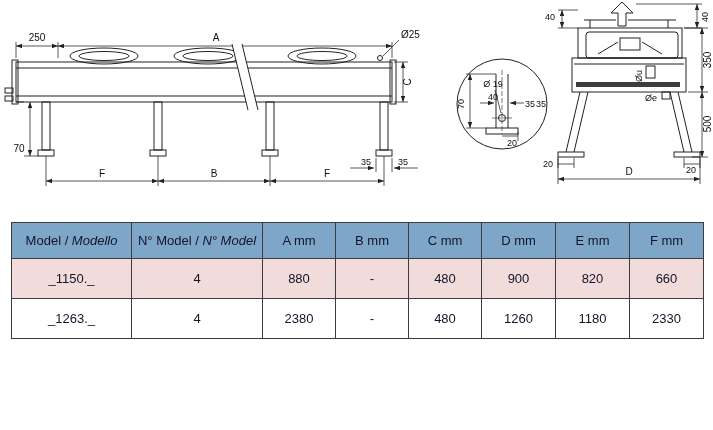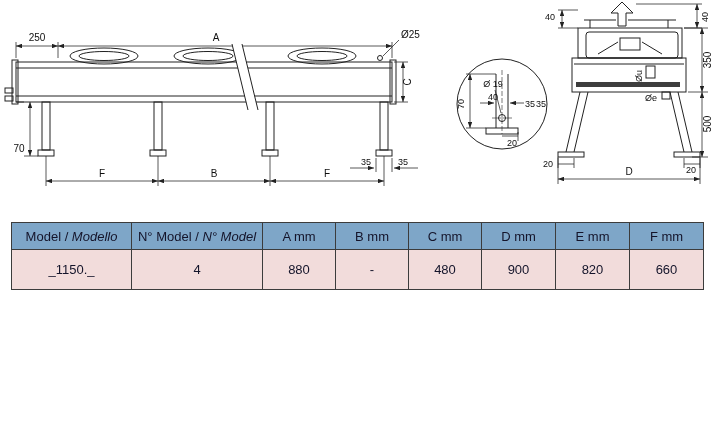--- a/index.html
+++ b/index.html
@@ -14,21 +14,21 @@
   .txt { font-family:"Liberation Sans",sans-serif; font-size:10px; fill:#0f0f0f;
          stroke:none; }
   .txt9 { font-size:9px; }
 
   
   .spec-table { border-collapse:collapse; margin:10px 10px 0 11px; width:692px;
                 table-layout:fixed; }
   .spec-table th, .spec-table td {
     border:1px solid #3c3c3c; text-align:center; font-size:13px; color:#14142a;
     padding:2px 2px; overflow:hidden; }
-  .spec-table thead th { background:#7ea6c8; height:27px; font-weight:normal; }
+  .spec-table thead th { background:#7ea6c8; height:36px; font-weight:normal; }
   .spec-table thead th em { font-style:italic; }
   .spec-table tbody td { height:40px; }
   .spec-table tbody tr:nth-child(odd) { background:#f2dcdb; }
   .spec-table tbody tr:nth-child(even) { background:#ffffff; }
 </style>
 </head>
 <body>
 
 <svg class="drawing" width="713" height="212" viewBox="0 0 713 212">
   <defs>
@@ -238,14 +238,24 @@
     <tr>
       <td>_1150._</td>
       <td>4</td>
       <td>880</td>
       <td>-</td>
       <td>480</td>
       <td>900</td>
       <td>820</td>
       <td>660</td>
     </tr>
+    <tr>
+      <td>_1263._</td>
+      <td>4</td>
+      <td>2380</td>
+      <td>-</td>
+      <td>480</td>
+      <td>1260</td>
+      <td>1180</td>
+      <td>2330</td>
+    </tr>
   </tbody>
 </table>
 
 </body></html>

